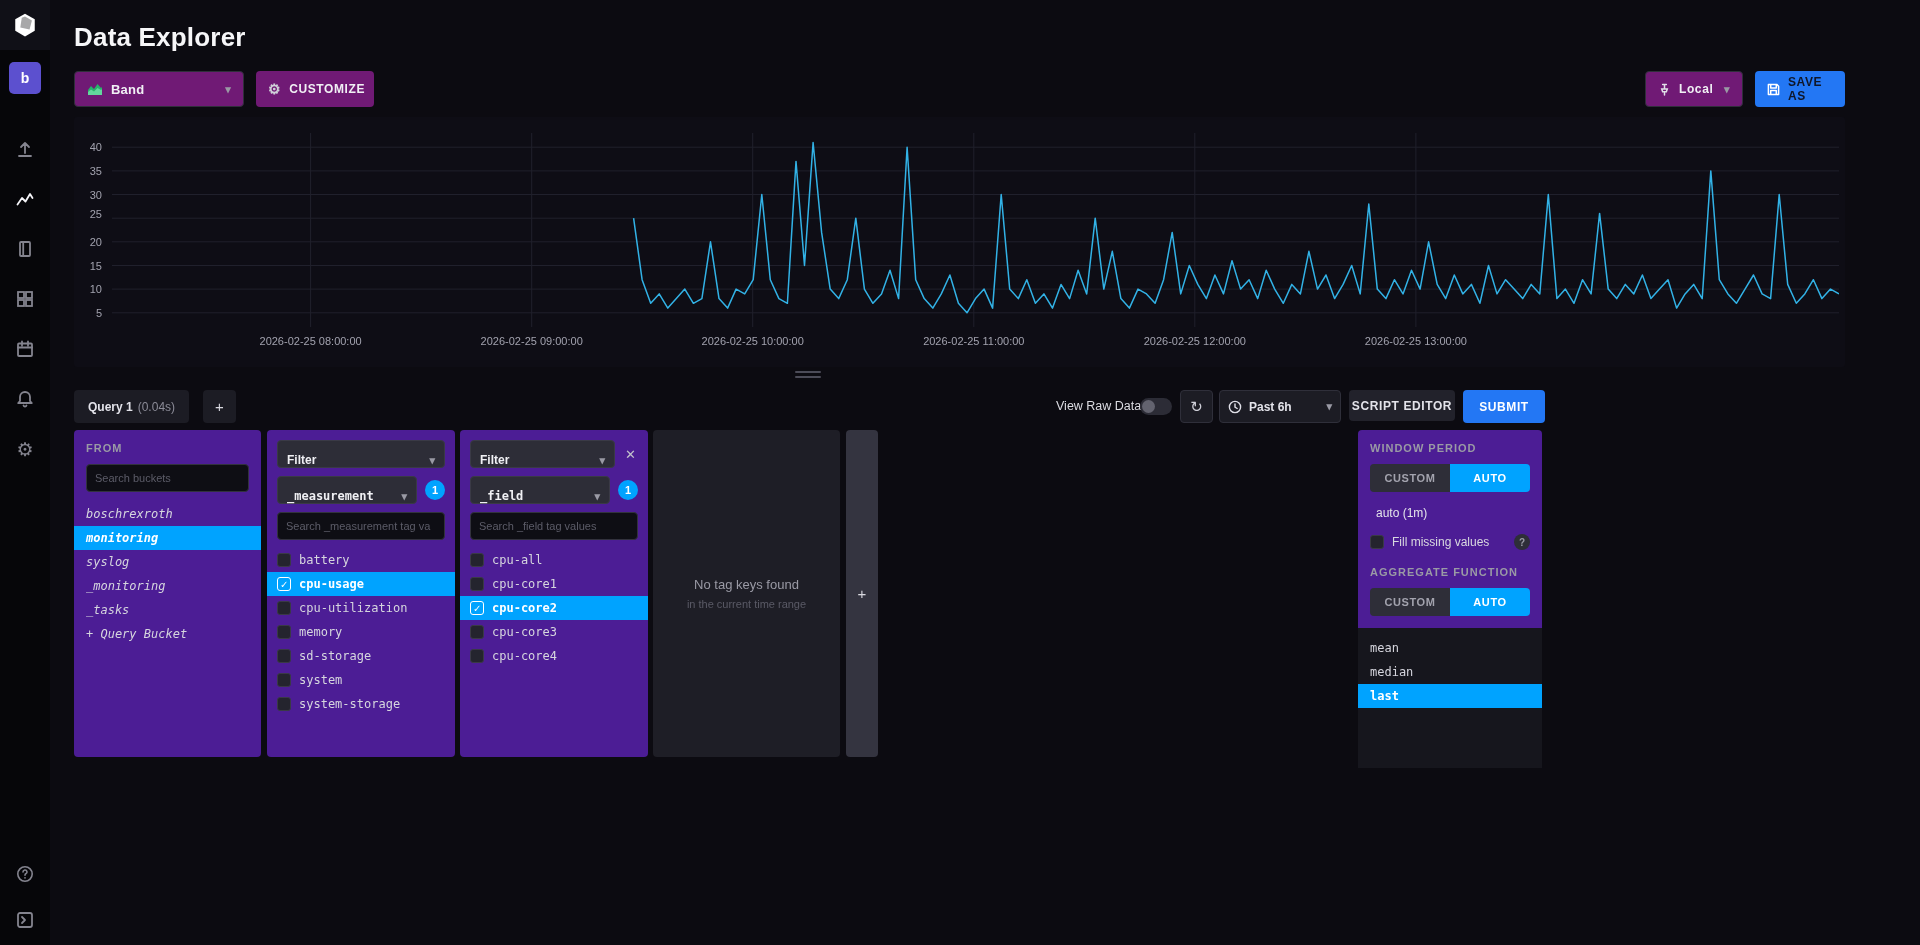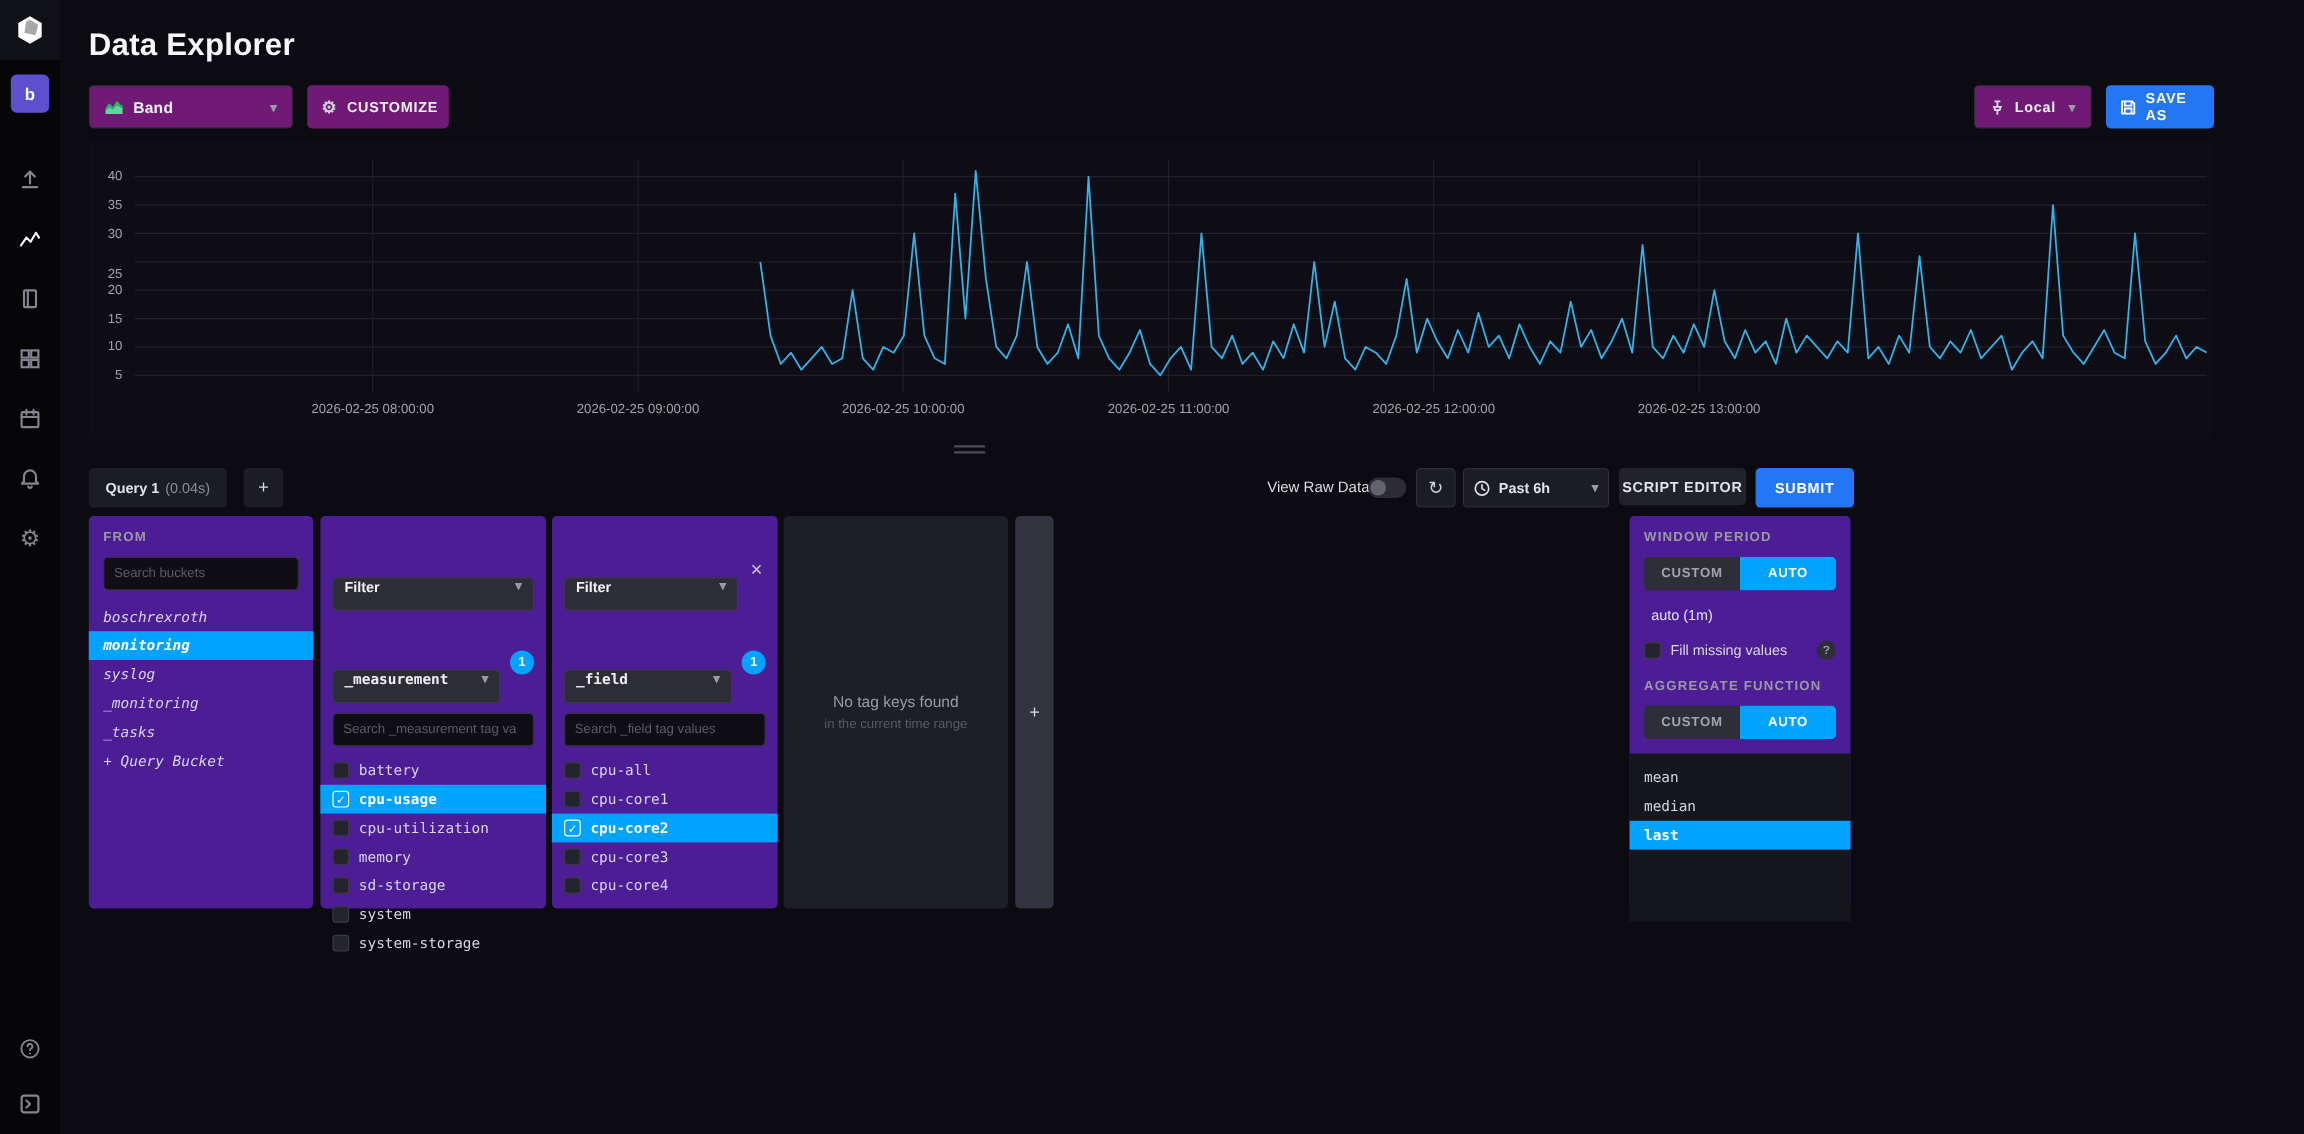--- a/index.html
+++ b/index.html
@@ -80,21 +80,21 @@
   .list { margin:10px -12px 0;font-style:italic; }
   .row { height:24px; display:flex; align-items:center; padding:0 12px; font-size:12px; color:#d6d6de; cursor:pointer; }
   .row.mono { font-family:"DejaVu Sans Mono", monospace; }
   .row.selected { background:var(--accent,#00a3ff); color:#fff; font-weight:bold; }
 
   .filter-panel { width:188px; padding:10px; }
   .fp1 { left:267px; }
   .fp2 { left:460px; }
   .fp-head { display:flex; align-items:center; gap:8px; margin-bottom:8px; }
   .mini-dd { flex:1; height:28px; background:#2d2d37; border:1px solid #3a3a46; border-radius:4px;
-    display:flex; align-items:flex-start; padding:0 9px; font-size:12px; font-weight:bold; color:#f0f0f4; cursor:pointer;margin-top:41px; }
+    display:flex; align-items:flex-end; padding:0 9px; font-size:12px; font-weight:bold; color:#f0f0f4; cursor:pointer; }
   .close-x { color:#c3c3cc; font-size:13px; cursor:pointer; padding:2px; }
   .tag-row { display:flex; align-items:center; gap:8px; margin-bottom:8px; }
   .badge { width:20px; height:20px; border-radius:50%; background:var(--accent,#00a3ff); color:#fff; font-size:11px;
     font-weight:bold; display:flex; align-items:center; justify-content:center; flex:none; }
   .check-row { height:24px; display:flex; align-items:center; gap:8px; padding:0 10px;
     font-family:"DejaVu Sans Mono", monospace; font-size:12px; color:#d6d6de; cursor:pointer; }
   .check-row.selected { background:var(--accent,#00a3ff); color:#fff; font-weight:bold; }
   .cb { width:14px; height:14px; border-radius:3px; background:#24242e; border:1px solid #3a3a46; flex:none;
     display:flex; align-items:center; justify-content:center; font-size:11px; color:transparent; line-height:1; }
   .cb.checked { background:transparent; border:1.5px solid #fff; color:#fff; }
@@ -213,35 +213,35 @@
 </div>
 
 <div class="dd local-dd">
   <svg class="ic" width="13" height="13" viewBox="0 0 14 14" fill="none" stroke="#e0e0e8" stroke-width="1.6" stroke-linecap="round">
       <path d="M5 1.5h4M7 1.5v5M4 6.5h6l-1 3H5zM7 9.5V13"></path>
     </svg>
   <span>Local</span>
   <span class="caret">▾</span>
 </div>
 
-<div class="btn saveas-btn" style="color:#fef9c3;">
+<div class="btn saveas-btn" style="color:#0f172a;">
   <svg class="ic" width="13" height="13" viewBox="0 0 14 14" fill="none" stroke="#ffffff" stroke-width="1.6" stroke-linejoin="round">
       <path d="M1.5 1.5h9l2 2v9h-11z"></path>
       <path d="M4 1.5v4h6v-4M4 12.5V8h6v4.5"></path>
     </svg>
   <span>SAVE AS</span>
 </div>
 
 <div class="chart-panel">
   <div id="y-axis">
       <div class="ytick" style="top:179.8px">5</div>
       <div class="ytick" style="top:156.1px">10</div>
       <div class="ytick" style="top:132.5px">15</div>
       <div class="ytick" style="top:108.8px">20</div>
-      <div class="ytick" style="top:96px">25</div>
+      <div class="ytick" style="top:81px">25</div>
       <div class="ytick" style="top:61.5px">30</div>
       <div class="ytick" style="top:37.9px">35</div>
       <div class="ytick" style="top:14.2px">40</div>
     </div>
   <div class="plot">
     <svg id="chart-svg" preserveAspectRatio="none" viewBox="0 0 1727 194">
         <line x1="0" y1="179.8" x2="1727" y2="179.8" stroke="#20202c" stroke-width="1"></line>
         <line x1="0" y1="156.1" x2="1727" y2="156.1" stroke="#20202c" stroke-width="1"></line>
         <line x1="0" y1="132.5" x2="1727" y2="132.5" stroke="#20202c" stroke-width="1"></line>
         <line x1="0" y1="108.8" x2="1727" y2="108.8" stroke="#20202c" stroke-width="1"></line>

